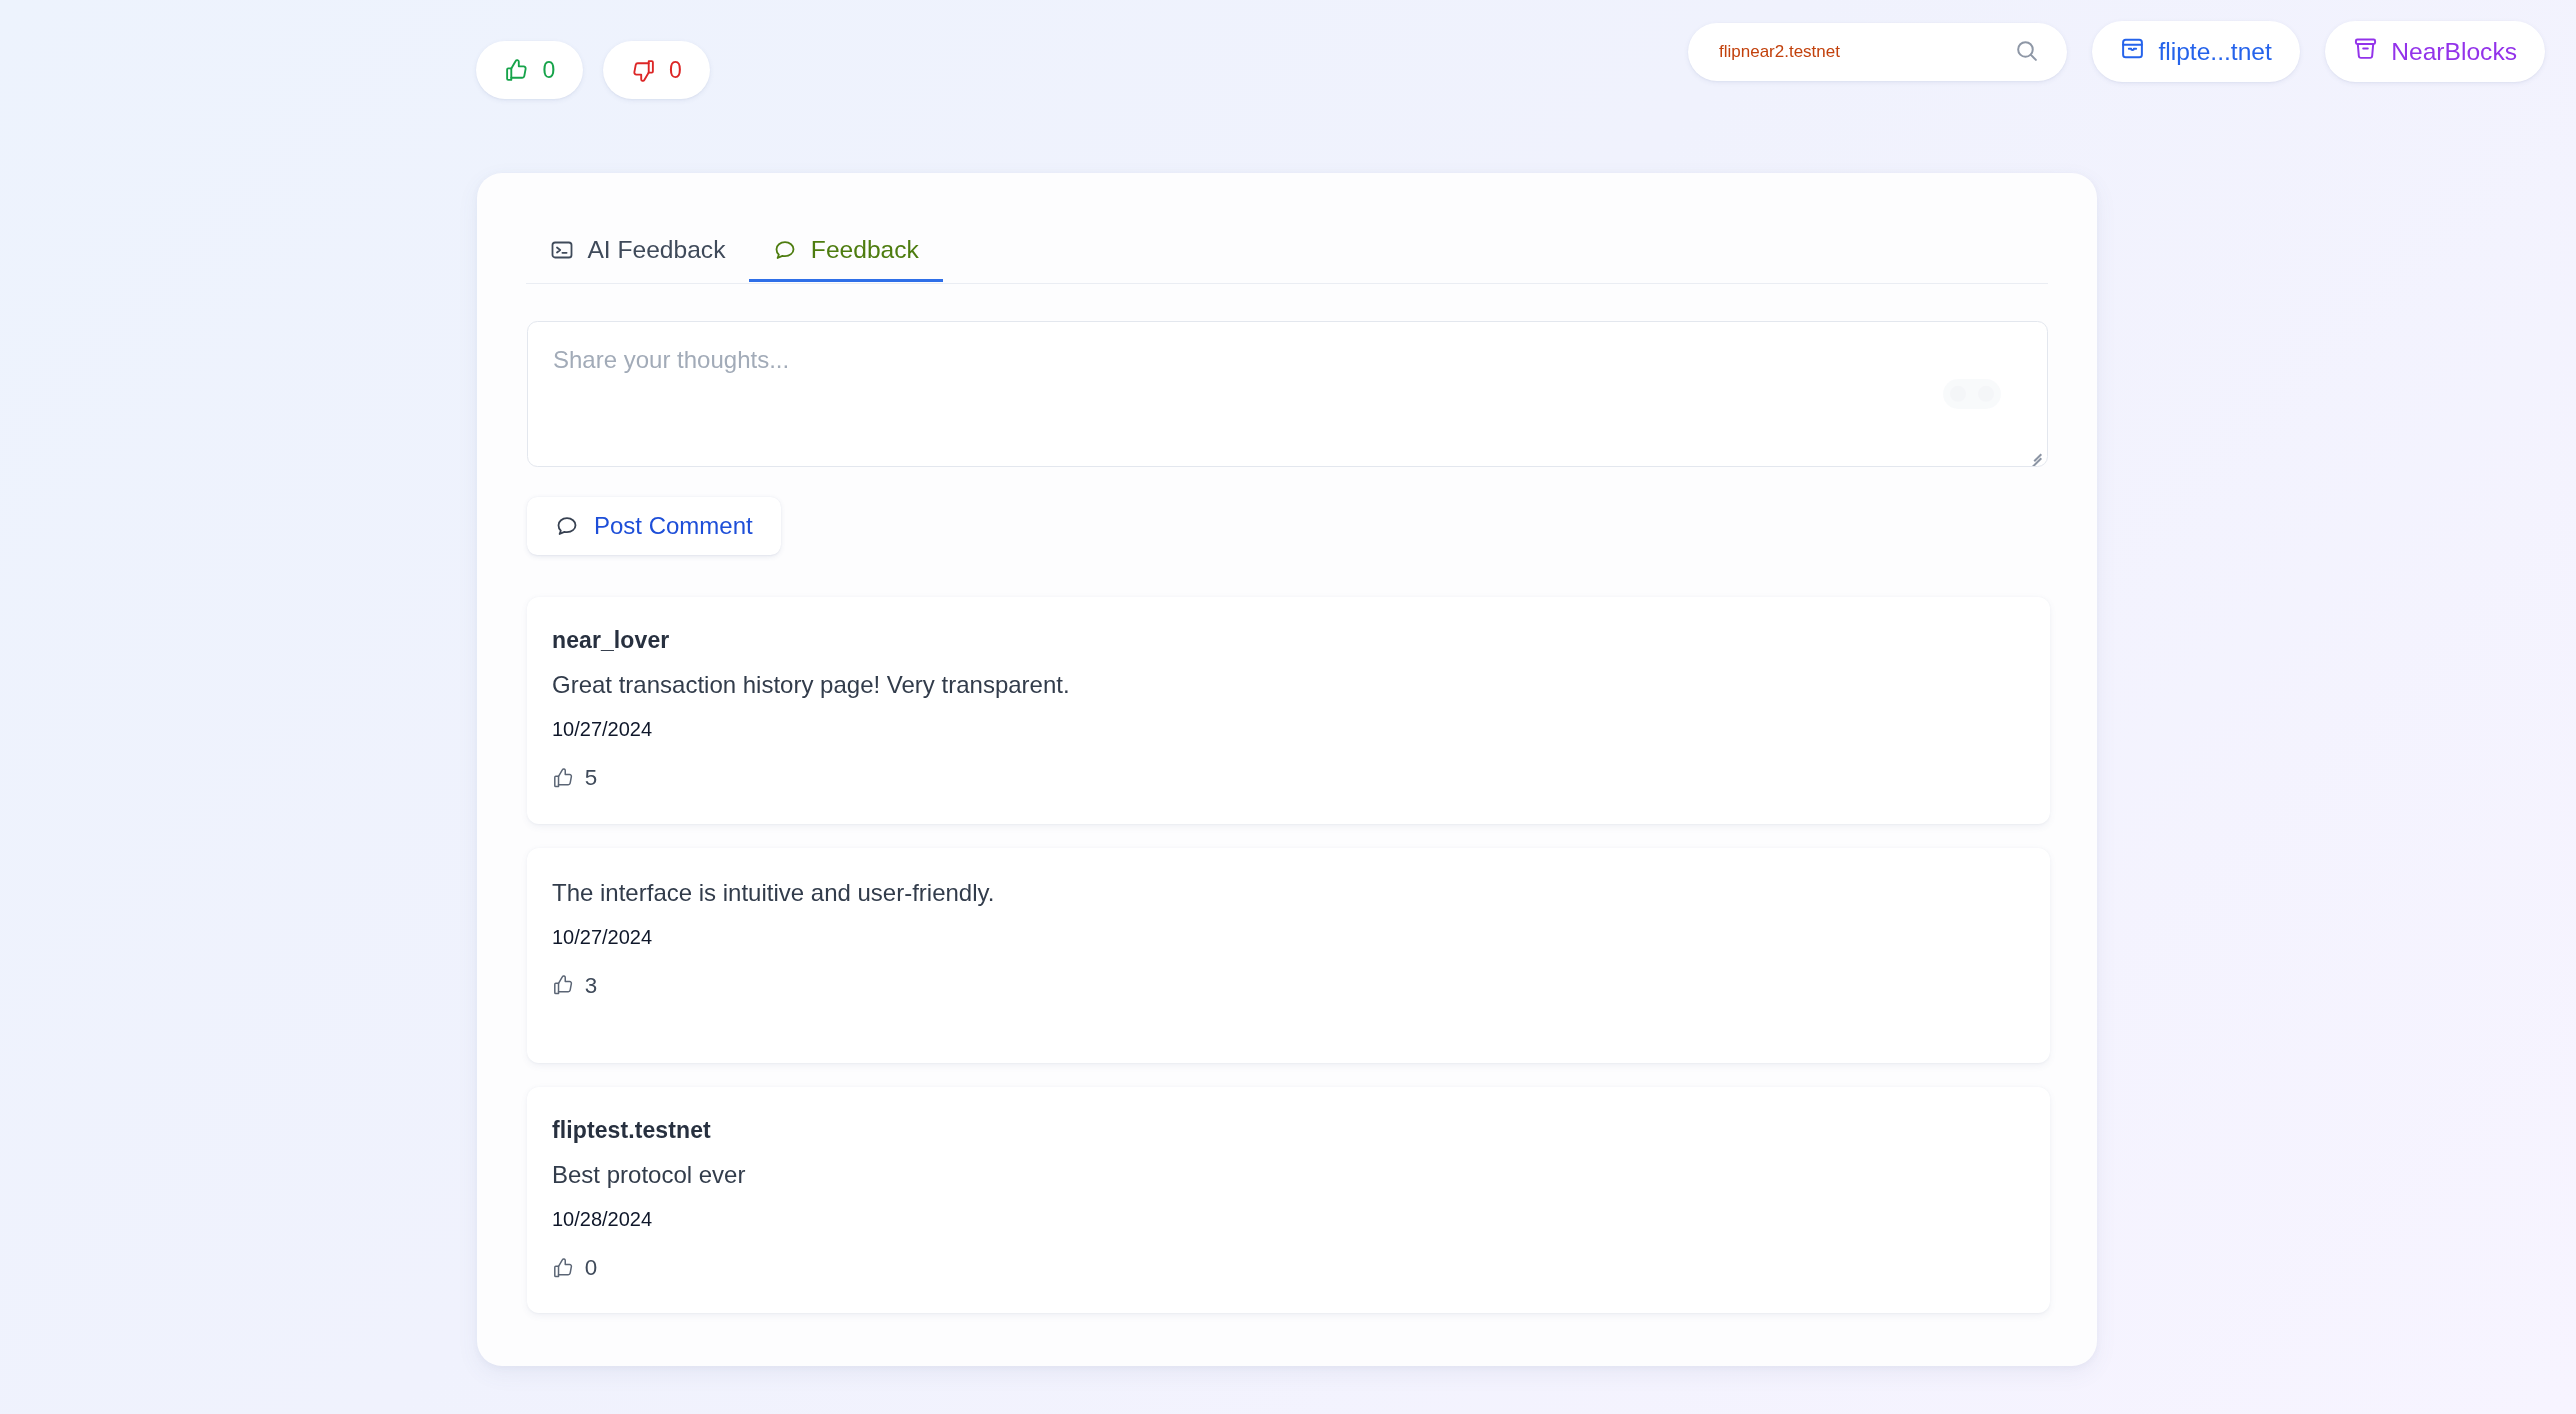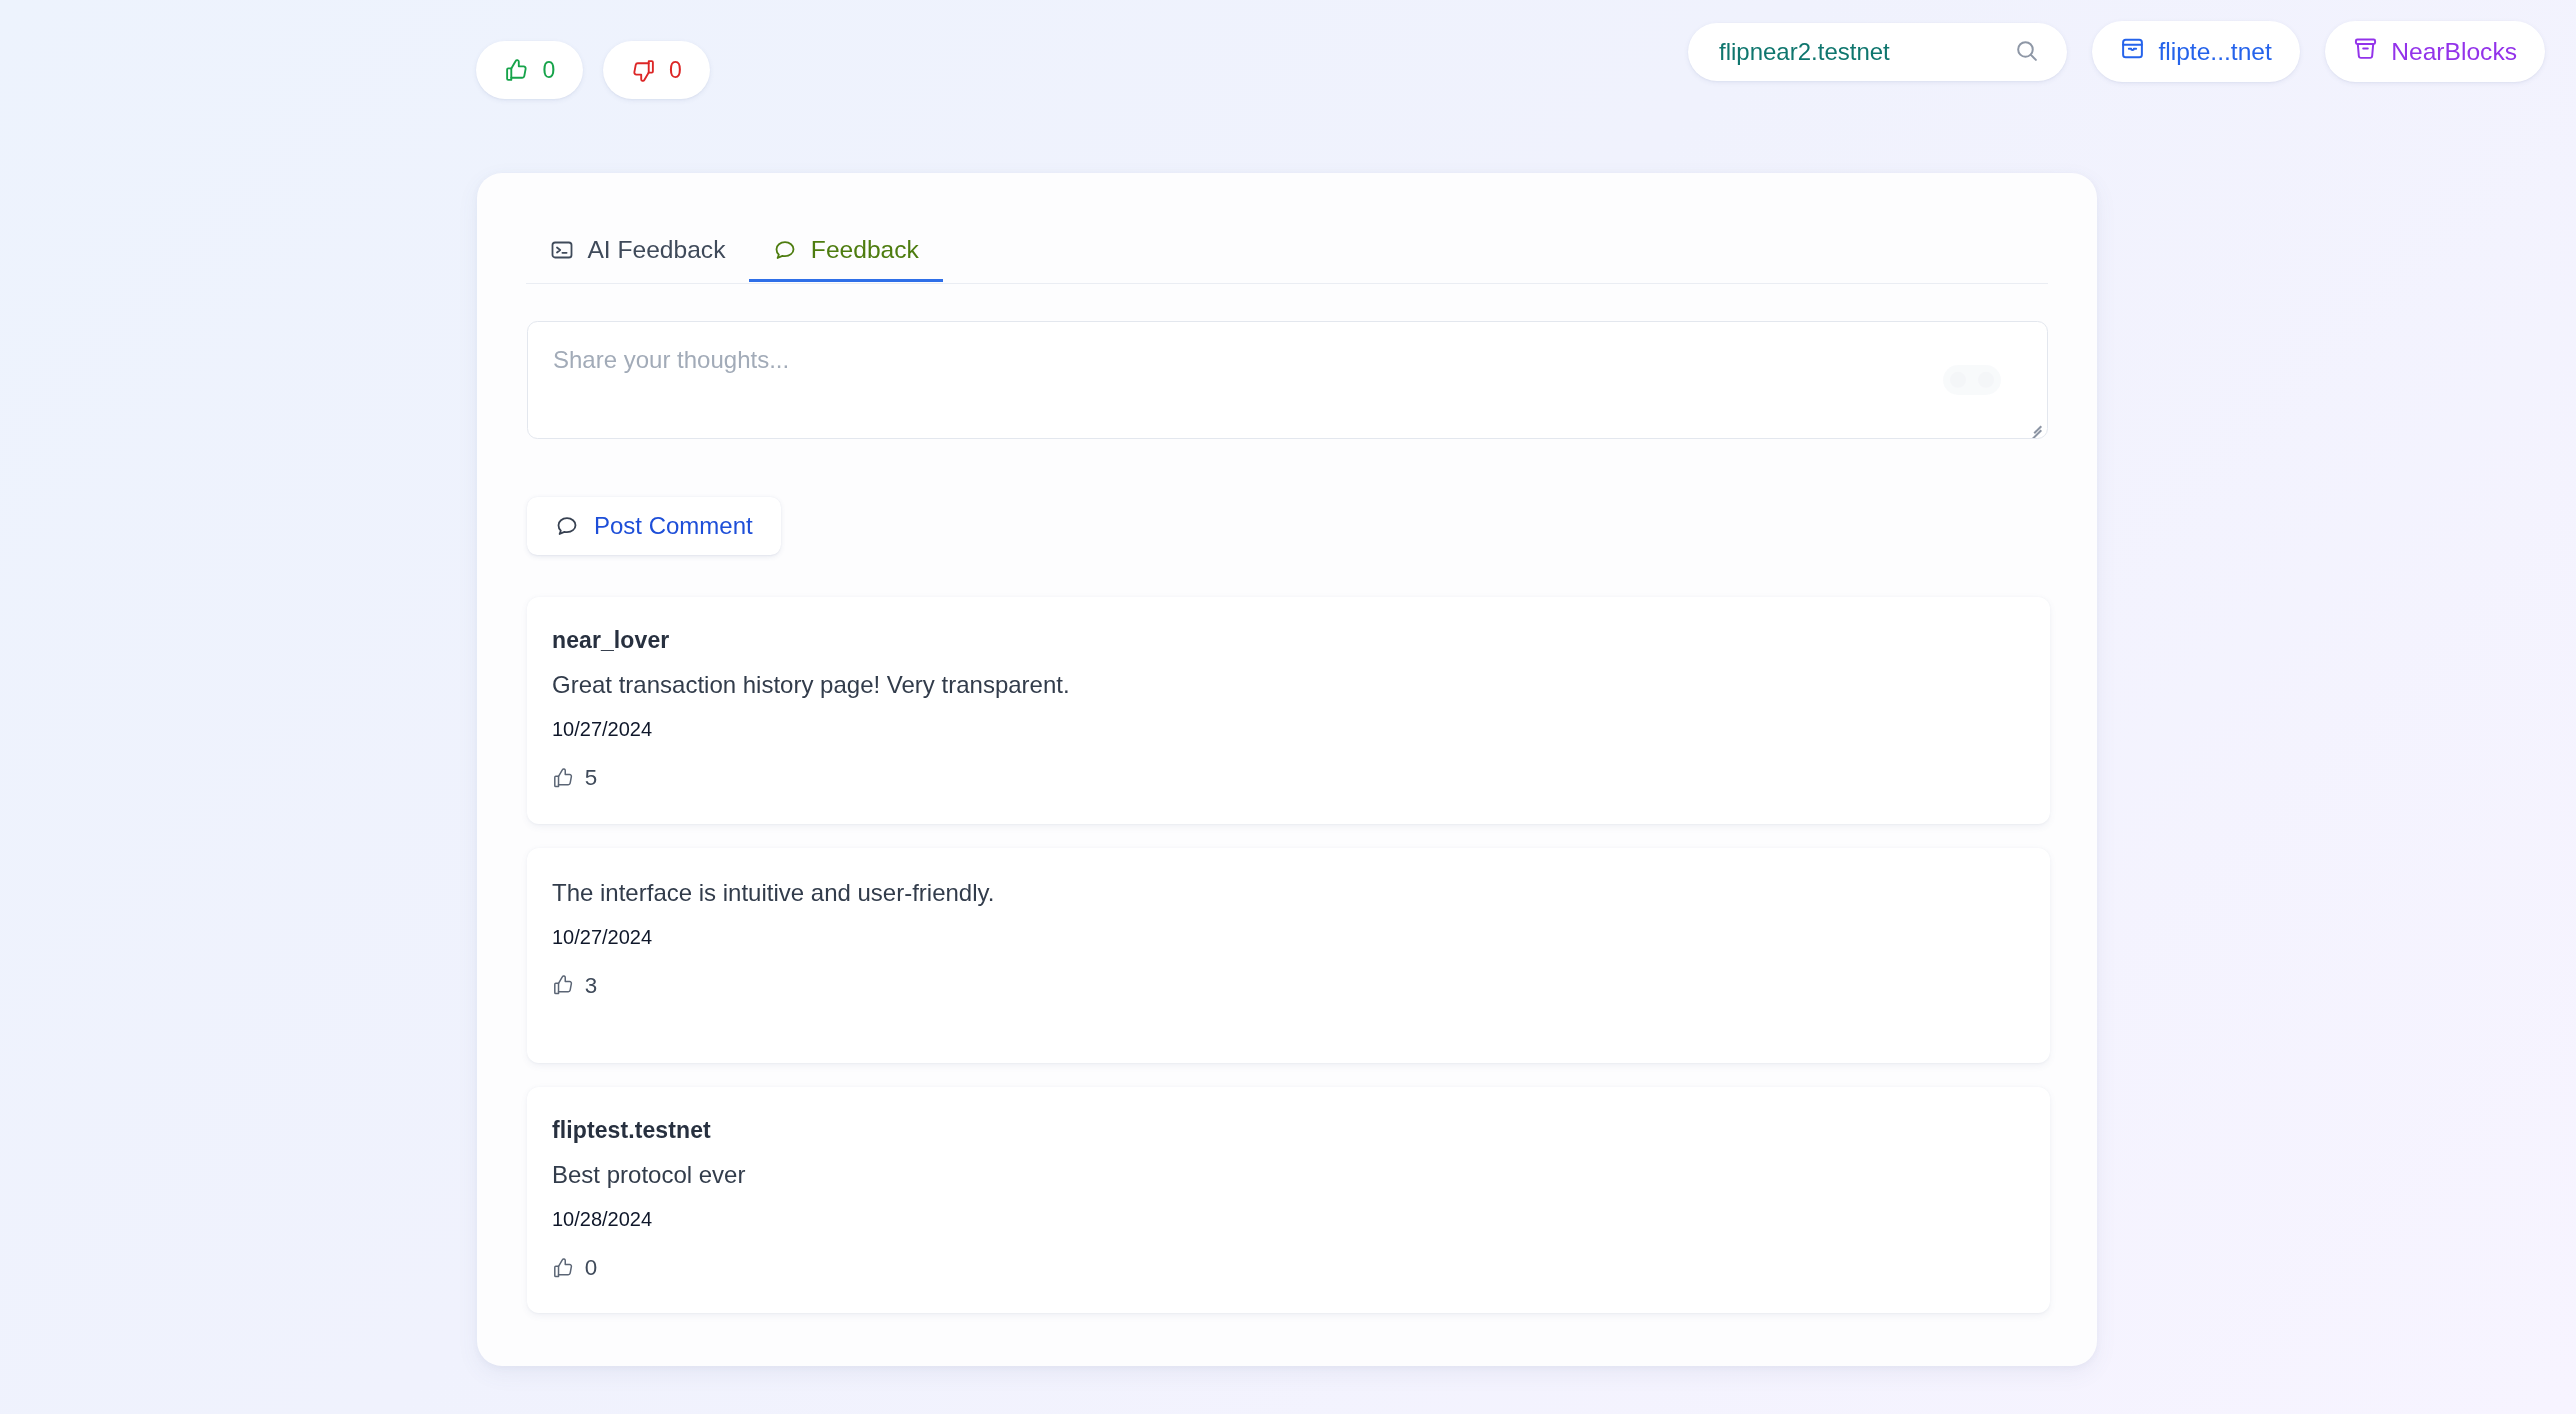--- a/index.html
+++ b/index.html
@@ -70,22 +70,22 @@
     border-radius: 745px;
     box-shadow: 0 1.5px 5.2px rgba(70,90,140,.09), 0 0.7px 1.5px rgba(70,90,140,.06);
     display: flex;
     align-items: center;
   }
   .search-box input {
     border: none;
     outline: none;
     background: transparent;
     font-family: "Liberation Sans", sans-serif;
-    font-size: 24px;
-    color: #0f766e;
+    font-size: 17px;
+    color: #c2410c;
     padding: 0 52px 0 31px;
     width: 100%;
     height: 100%;
     border-radius: 745px;
   }
   .search-icon {
     position: absolute;
     right: 28px;
     top: 50%;
     transform: translateY(-50%);
@@ -155,21 +155,21 @@
     border-bottom-color: #2f6fe8;
   }
   .tab svg { display: block; }
 
   
   .composer {
     position: absolute;
     left: 527px;
     top: 321px;
     width: 1521px;
-    height: 118px;
+    height: 146px;
   }
 
   .composer-box {
     position: relative;
     width: 100%;
     height: 100%;
     background: #ffffff;
     border: 1.5px solid #e3e7ee;
     border-radius: 10.4px;
     overflow: hidden;

